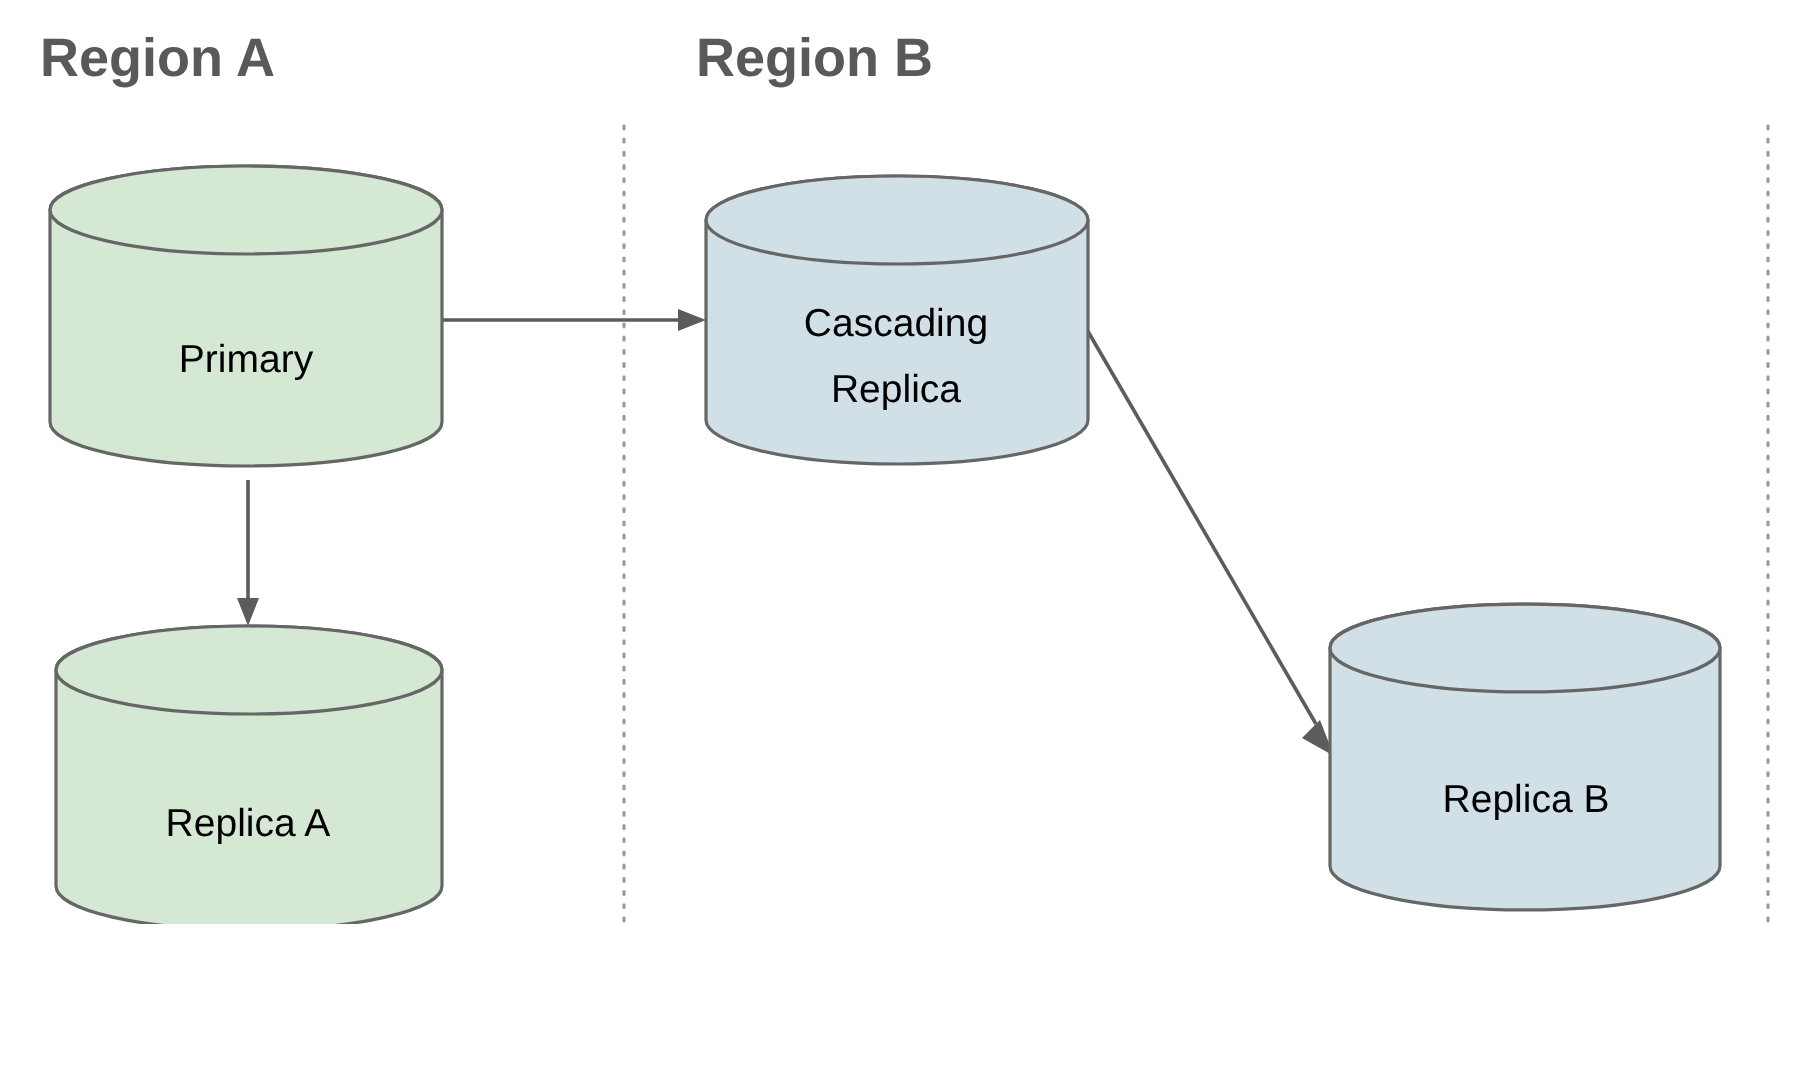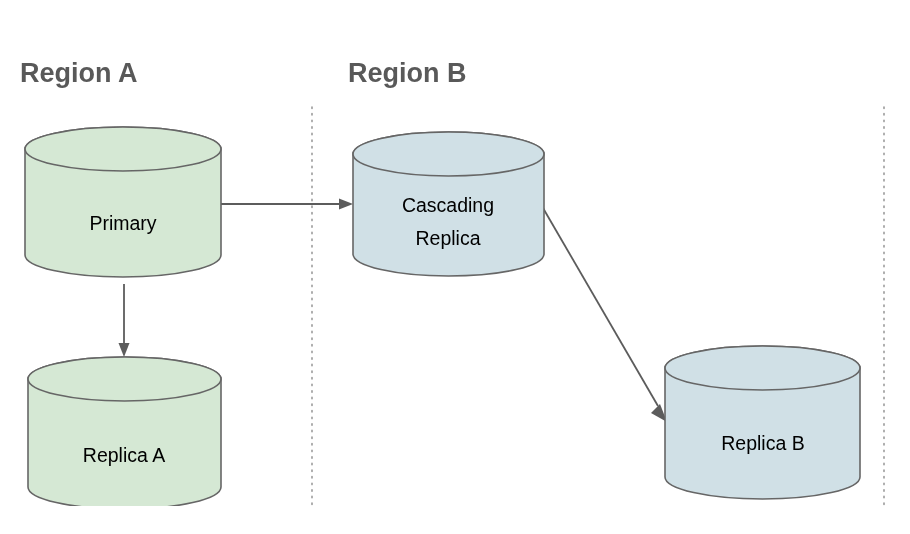--- a/index.html
+++ b/index.html
@@ -7,21 +7,20 @@
     padding: 0;
     background: #ffffff;
   }
   #canvas {
     position: relative;
     width: 910px;
     height: 462px;
     background: #ffffff;
     overflow: hidden;
     font-family: "Liberation Sans", sans-serif;
-    margin-top: 44px;
   }
   #diagram-svg {
     position: absolute;
     top: 0;
     left: 0;
     width: 910px;
     height: 534px;
   }
   .region-title {
     font-family: "Liberation Sans", sans-serif;

